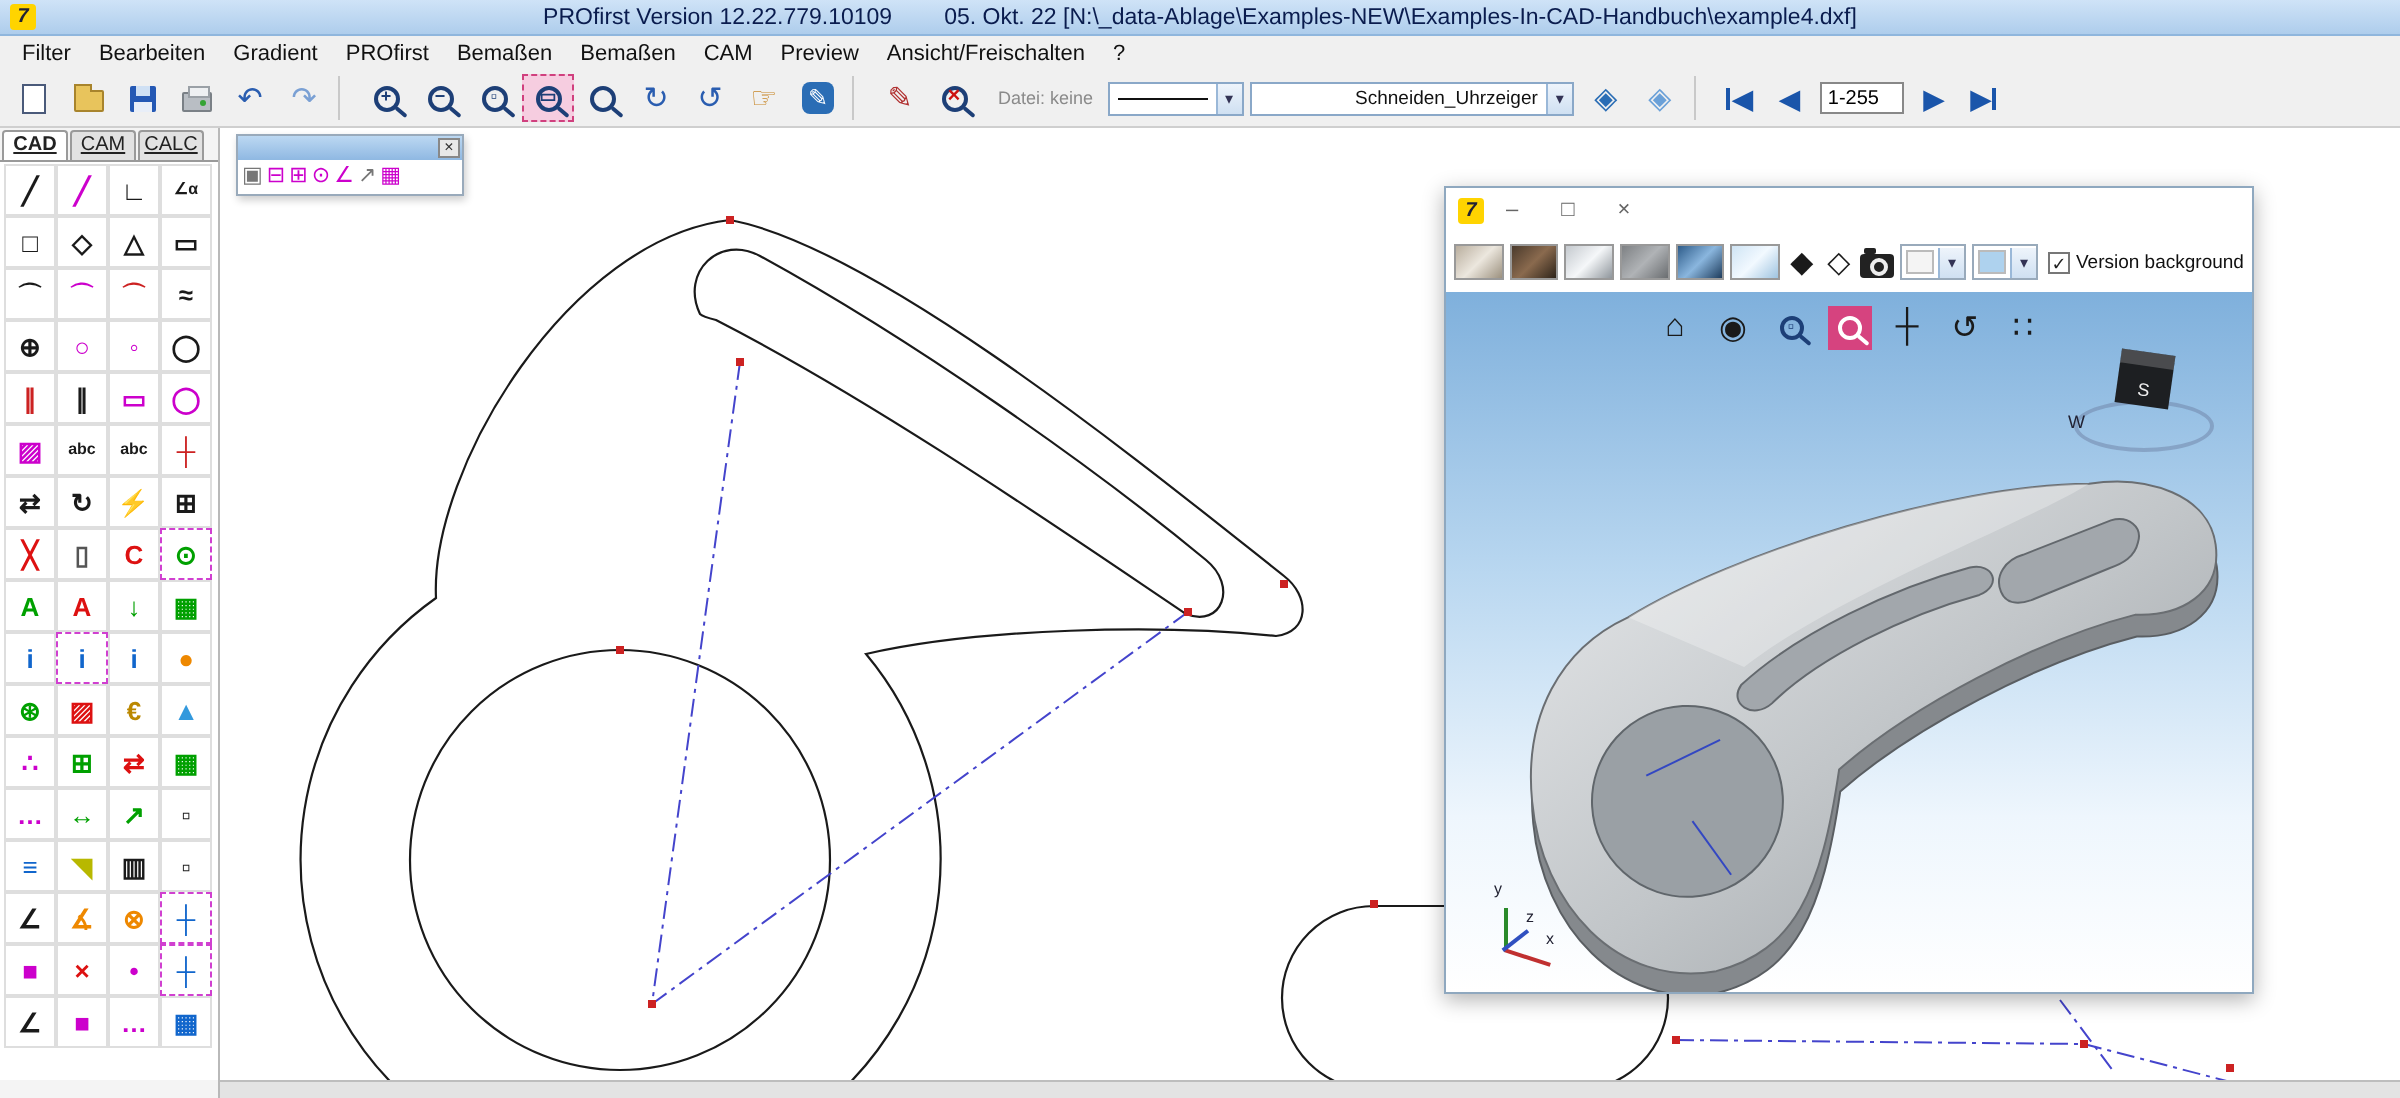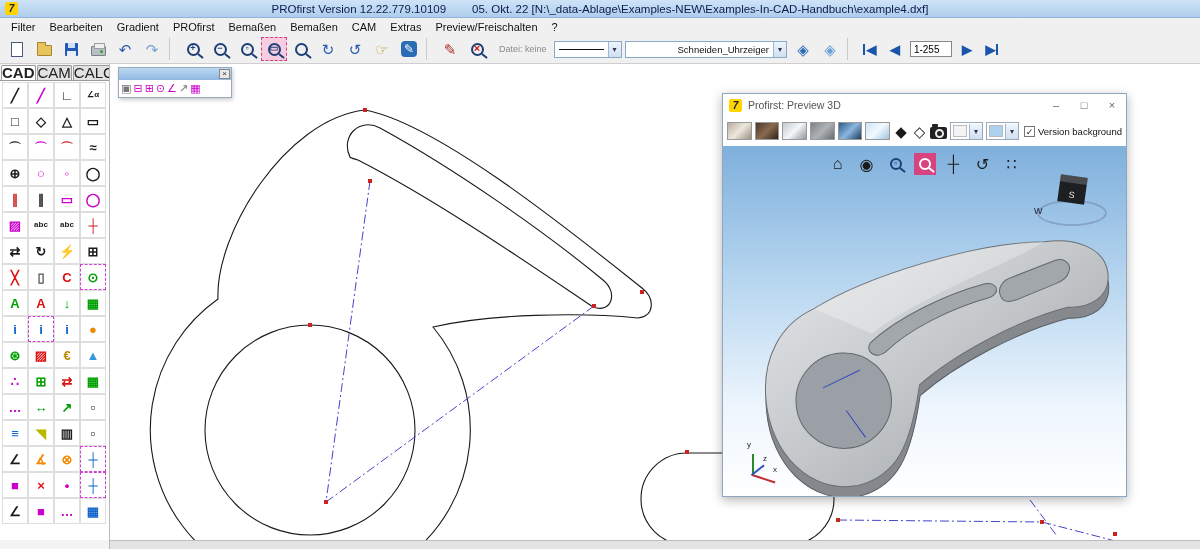--- a/index.html
+++ b/index.html
@@ -60,22 +60,22 @@
   .ic-print::before { content:""; position:absolute; top:-4px; left:2px; width:9px; height:4px; background:#eef0f2; border:1px solid #9aa0a6; }
   .ic-print::after { content:""; position:absolute; right:2px; top:3px; width:3px; height:3px; background:#35a435; border-radius:50%; }
   .ic-cam { width:17px; height:12px; background:#222; border-radius:2px; position:relative; margin-top:3px; }
   .ic-cam::before { content:""; position:absolute; left:5px; top:2px; width:5px; height:5px; border:2px solid #eee; border-radius:50%; }
   .ic-cam::after { content:""; position:absolute; top:-3px; left:2px; width:6px; height:3px; background:#222; border-radius:1px; }
 
   
   .main { flex:1 1 auto; display:flex; height:476px; overflow:hidden; }
   .sidebar { width:110px; background:#f4f4f4; border-right:1px solid #b9b9b9; overflow:hidden; }
   .side-tabs { display:flex; height:16px; padding:1px 1px 0 1px; gap:1px; }
-  .tab { flex:0 0 33px; font-size:15px; text-align:left; line-height:14px; border:1px solid #9a9a9a;
-         border-bottom:none; background:#e2e2e2; color:#222; border-radius:2px 2px 0 0; cursor:default; }
+  .tab { flex:0 0 33px; font-size:10px; text-align:center; line-height:14px; border:1px solid #9a9a9a;
+         border-bottom:none; background:#e2e2e2; color:#222; border-radius:2px 2px 0 0; cursor:default;text-decoration:underline; }
   .tab.active { background:#fff; font-weight:bold; }
   .toolgrid { display:grid; grid-template-columns:repeat(4,26px); grid-auto-rows:26px; padding:1px 2px; background:#fff;
               border-top:1px solid #9a9a9a; height:calc(100% - 16px); }
   .tool-cell { border:1px solid #dedede; background:#fff; display:flex; align-items:center; justify-content:center;
                cursor:default; overflow:hidden; }
   .tool-cell.dashed { border:1px dashed #d040d0; }
   .tool-cell span { line-height:1; font-weight:bold; }
 
   .canvas { position:relative; flex:1 1 auto; background:#fff; overflow:hidden; }
   .canvas svg.drawing { position:absolute; left:0; top:0; width:100%; height:100%; }
@@ -145,22 +145,22 @@
   </div>
 
   <div class="menubar" id="menubar">
       <span class="menu-item">Filter</span>
       <span class="menu-item">Bearbeiten</span>
       <span class="menu-item">Gradient</span>
       <span class="menu-item">PROfirst</span>
       <span class="menu-item">Bemaßen</span>
       <span class="menu-item">Bemaßen</span>
       <span class="menu-item">CAM</span>
-      <span class="menu-item">Extras</span>
-      <span class="menu-item">Preview/Freischalten</span>
+      <span class="menu-item">Preview</span>
+      <span class="menu-item">Ansicht/Freischalten</span>
       <span class="menu-item">?</span>
     </div>
 
   <div class="toolbar" id="toolbar">
       <button class="tb-btn">
         <span class="ic ic-new"></span>
       </button>
       <button class="tb-btn">
         <span class="ic ic-open"></span>
       </button>
@@ -506,21 +506,20 @@
             <span style="color: rgb(204, 0, 204);">⊙</span>
             <span style="color: rgb(204, 0, 204);">∠</span>
             <span style="color: rgb(119, 119, 119);">↗</span>
             <span style="color: rgb(204, 0, 204);">▦</span>
           </div>
       </div>
 
       <div class="preview3d">
         <div class="p3d-titlebar">
           <span class="logo7">7</span>
-          <span class="p3d-title">Profirst: Preview 3D</span>
           <span id="p3d-btns" style="display:flex">
               <span class="p3d-btn">–</span>
               <span class="p3d-btn">□</span>
               <span class="p3d-btn">×</span>
             </span>
         </div>
         <div class="p3d-toolbar" id="p3d-toolbar">
             <span class="texture-thumb" style="background: linear-gradient(135deg, rgb(185, 174, 158), rgb(236, 231, 222), rgb(156, 145, 127));"></span>
             <span class="texture-thumb" style="background: linear-gradient(135deg, rgb(74, 58, 44), rgb(138, 106, 78), rgb(46, 36, 26));"></span>
             <span class="texture-thumb" style="background: linear-gradient(135deg, rgb(196, 201, 206), rgb(245, 247, 249), rgb(143, 150, 156));"></span>

